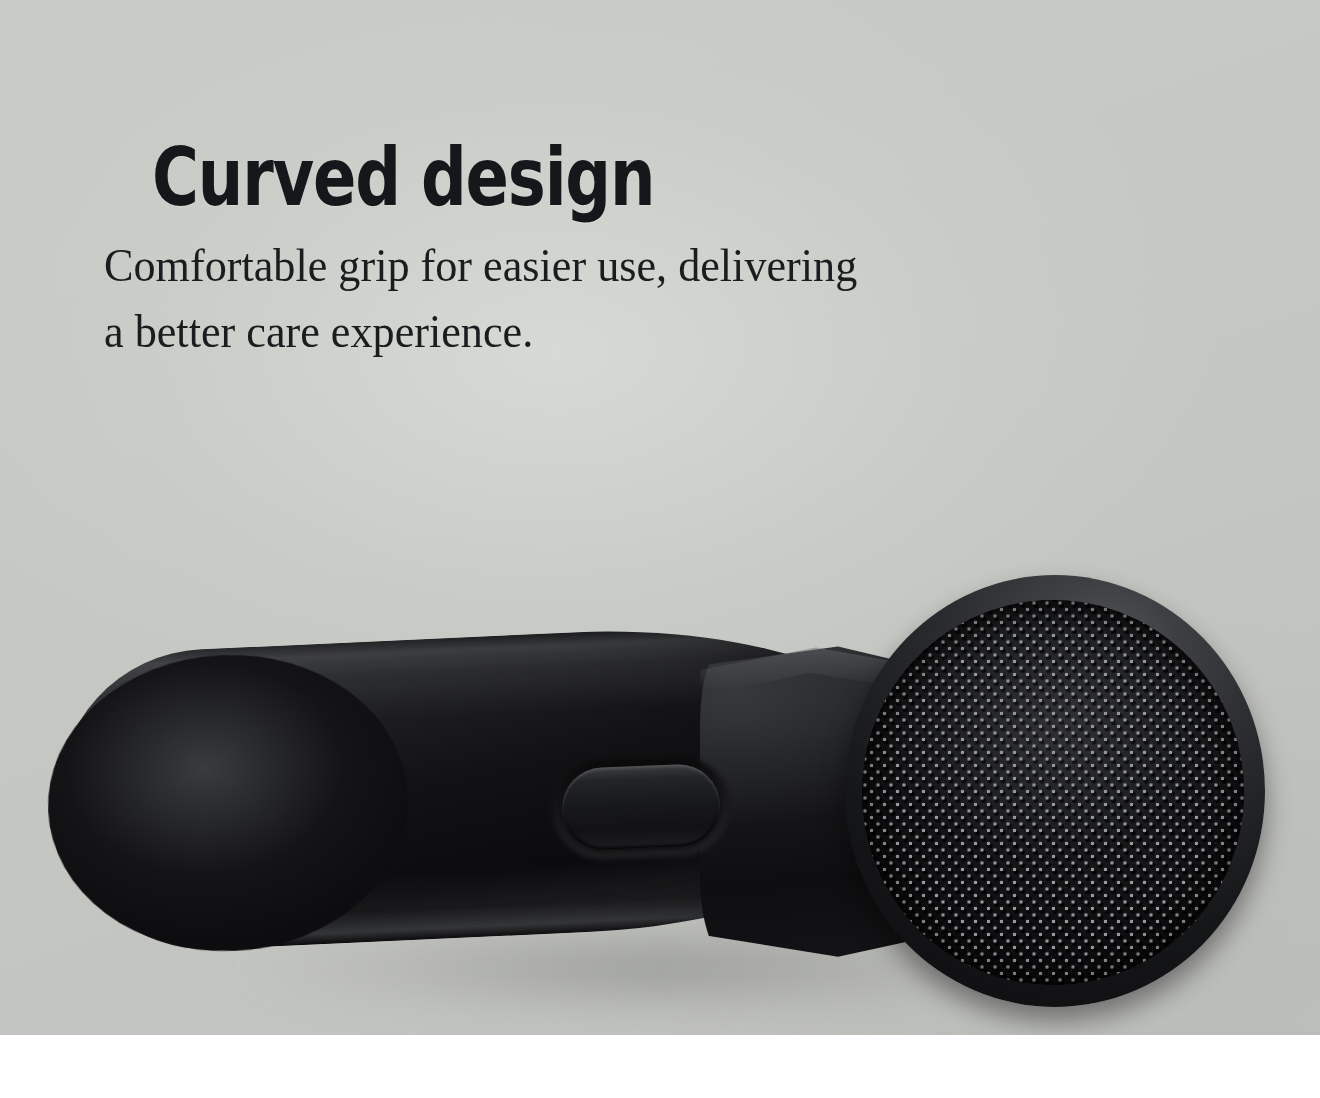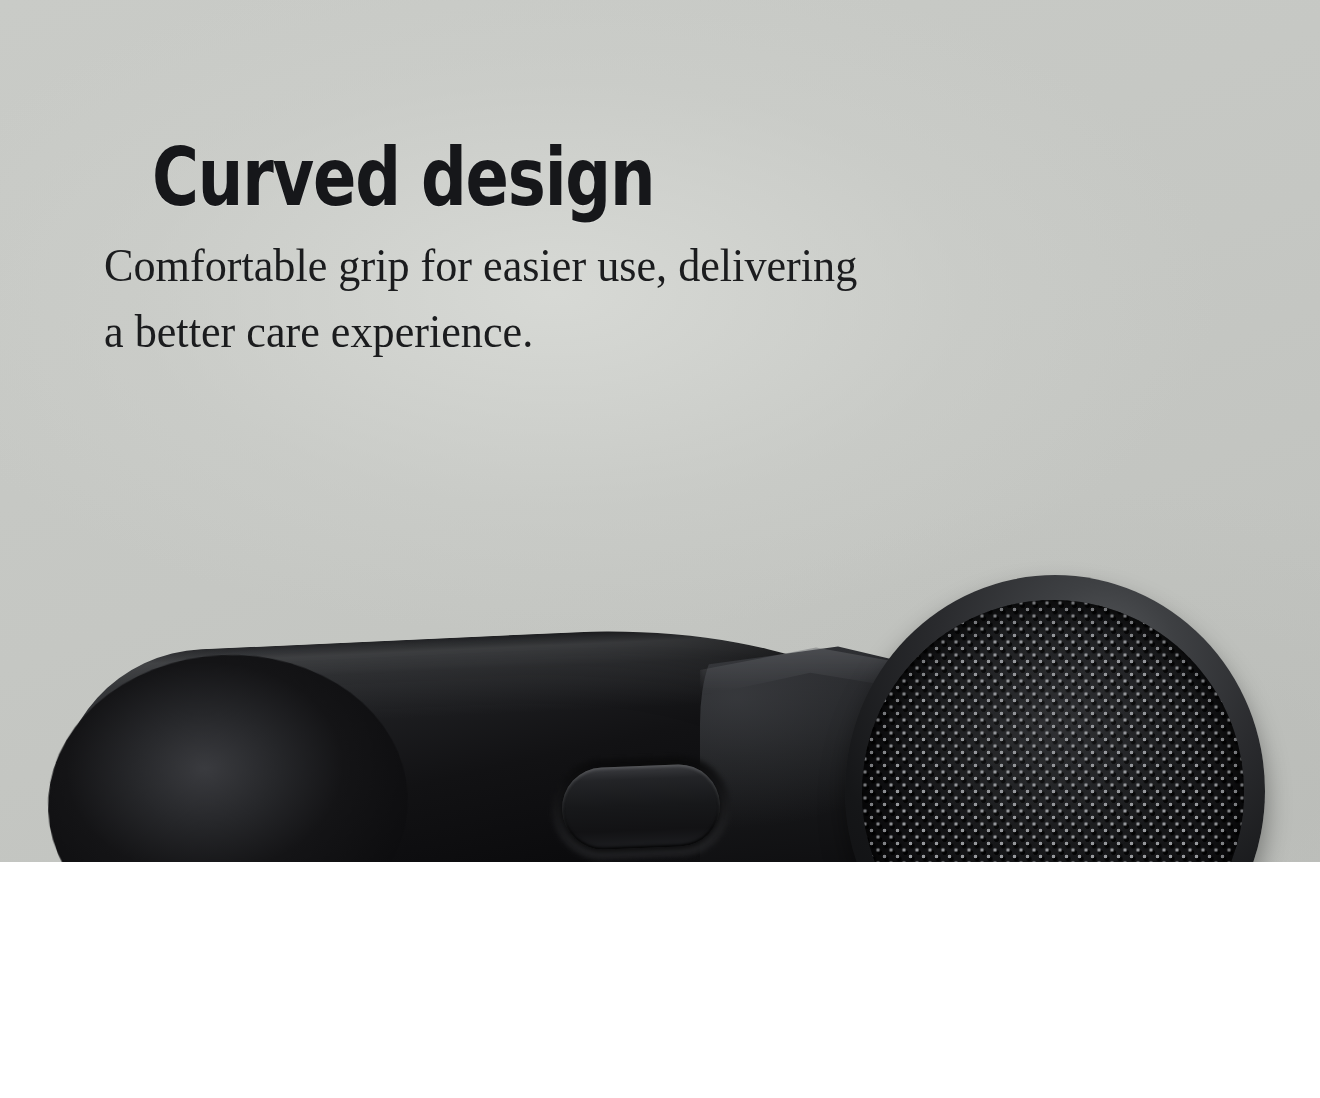--- a/index.html
+++ b/index.html
@@ -9,21 +9,21 @@
   body {
     width: 1320px;
     height: 1098px;
     overflow: hidden;
     font-family: "Liberation Sans", sans-serif;
   }
 
   #page {
     position: relative;
     width: 1320px;
-    height: 862px;
+    height: 1035px;
     background: #c5c7c3;
     overflow: hidden;
   }
 
   
   #bg-light {
     position: absolute;
     inset: 0;
     background:
       radial-gradient(ellipse 70% 55% at 42% 34%, rgba(216,218,214,0.95) 0%, rgba(206,208,204,0.45) 45%, rgba(196,198,194,0) 72%),

